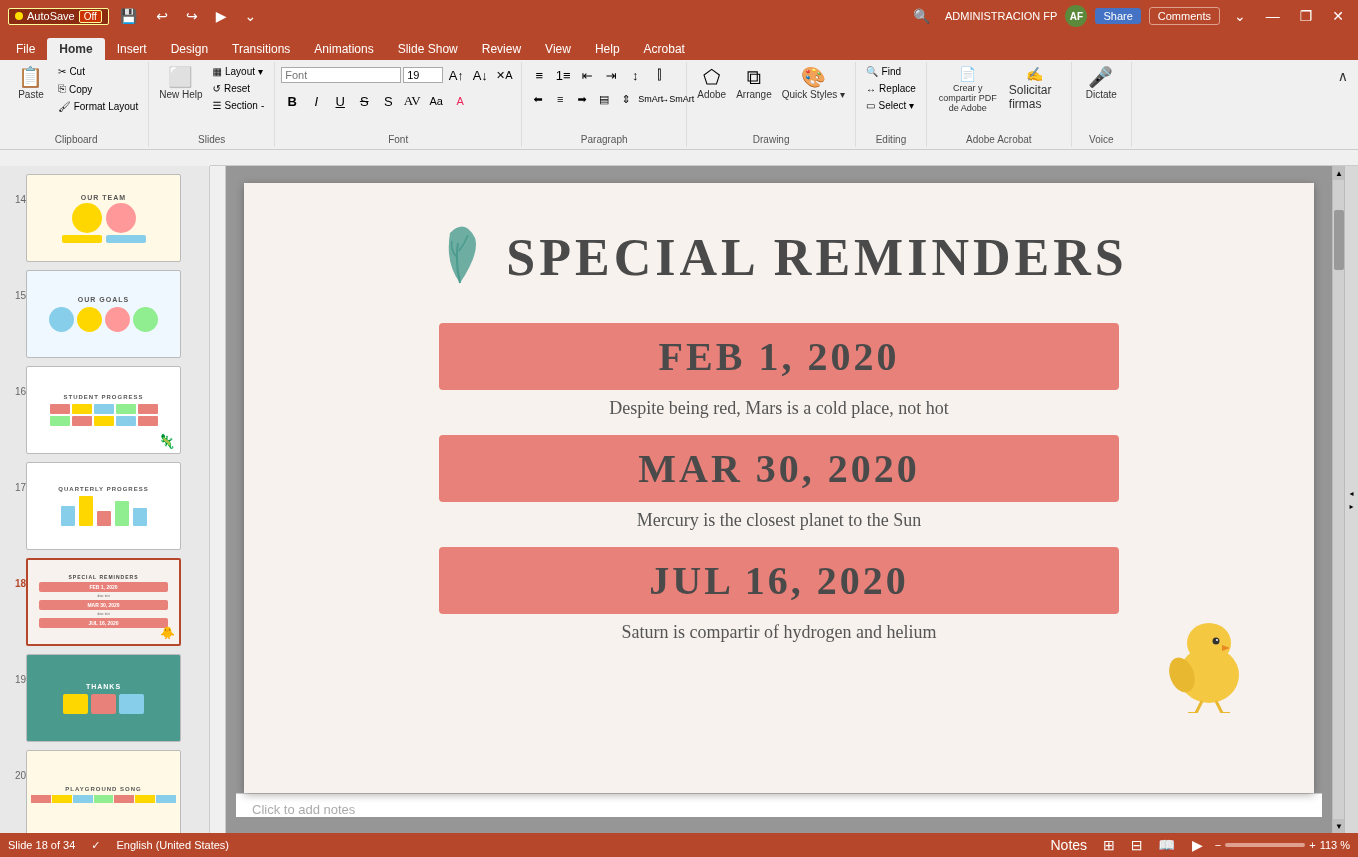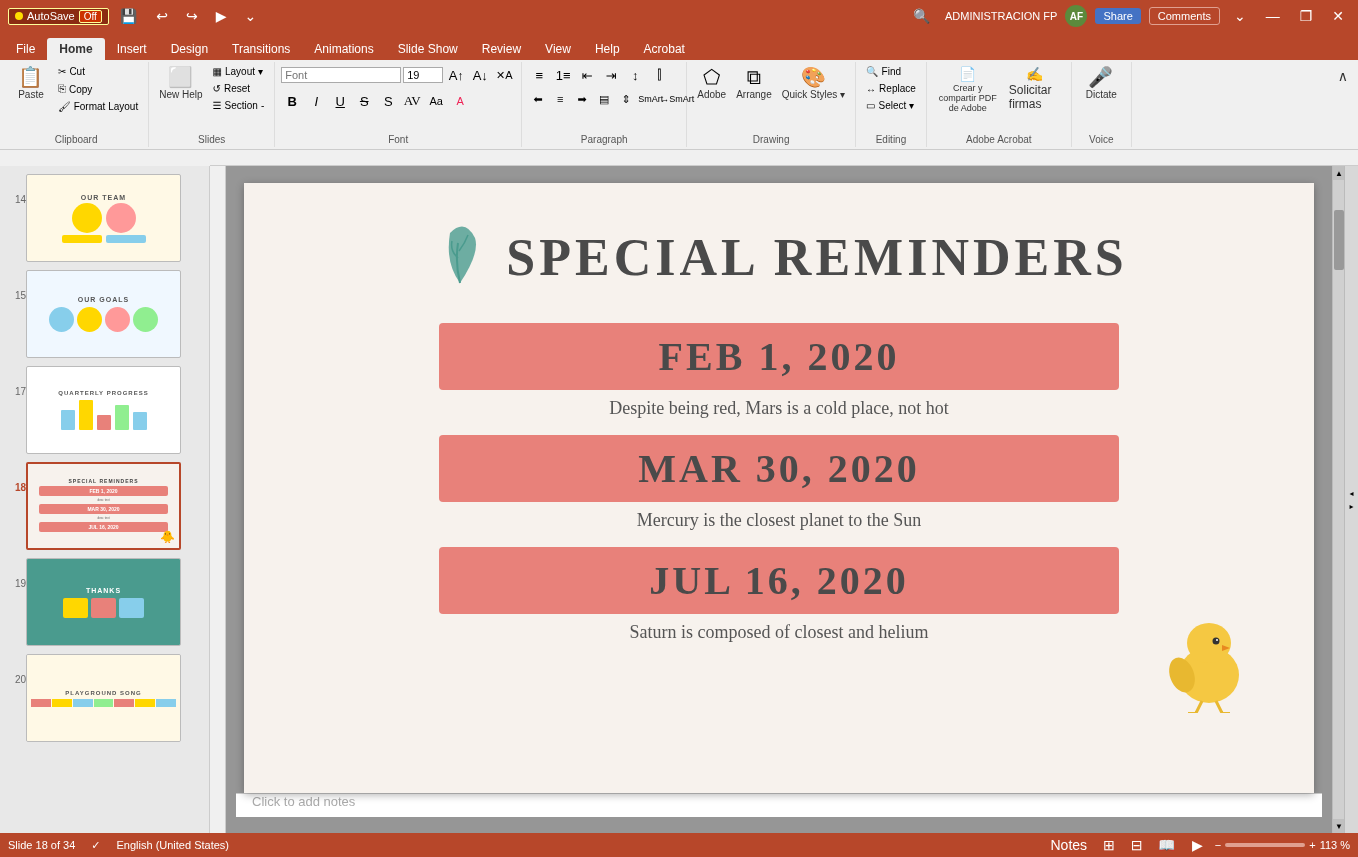--- a/index.html
+++ b/index.html
@@ -250,21 +250,21 @@
       width: 90px;
       height: 110px;
     }
 
     
     .notes-area {
       height: 24px;
       background: white;
       border-top: 1px solid #ccc;
       display: flex;
-      align-items: flex-start;
+      align-items: flex-end;
       padding: 0 16px;
       font-size: 12px;
       color: #888;
       width: calc(100% - 210px);
       margin-left: 210px;
     }
 
     
     .status-bar {
       height: 24px;
@@ -551,20 +551,43 @@
             <div style="display:flex;gap:3px;margin-top:4px;">
               <div style="width:25px;height:25px;background:#87ceeb;border-radius:50%;"></div>
               <div style="width:25px;height:25px;background:#ffd700;border-radius:50%;"></div>
               <div style="width:25px;height:25px;background:#ff9999;border-radius:50%;"></div>
               <div style="width:25px;height:25px;background:#90ee90;border-radius:50%;"></div>
             </div>
           </div>
         </div>
       </div>
 
+      <div class="slide-thumb">
+        <span class="slide-num">16</span>
+        <div class="slide-img s16">
+          <div class="thumb-content">
+            <div style="font-size:6px;font-weight:bold;color:#555;letter-spacing:1px;text-transform:uppercase;">Student Progress</div>
+            <div style="display:grid;grid-template-columns:repeat(5,1fr);gap:2px;margin-top:4px;">
+              <div style="width:20px;height:10px;background:#e8817a;border-radius:1px;"></div>
+              <div style="width:20px;height:10px;background:#ffd700;border-radius:1px;"></div>
+              <div style="width:20px;height:10px;background:#87ceeb;border-radius:1px;"></div>
+              <div style="width:20px;height:10px;background:#90ee90;border-radius:1px;"></div>
+              <div style="width:20px;height:10px;background:#e8817a;border-radius:1px;"></div>
+            </div>
+            <div style="display:grid;grid-template-columns:repeat(5,1fr);gap:2px;margin-top:2px;">
+              <div style="width:20px;height:10px;background:#90ee90;border-radius:1px;"></div>
+              <div style="width:20px;height:10px;background:#e8817a;border-radius:1px;"></div>
+              <div style="width:20px;height:10px;background:#ffd700;border-radius:1px;"></div>
+              <div style="width:20px;height:10px;background:#87ceeb;border-radius:1px;"></div>
+              <div style="width:20px;height:10px;background:#e8817a;border-radius:1px;"></div>
+            </div>
+            <div style="position:absolute;right:4px;bottom:4px;font-size:14px;color:#4a9b8e;">🦎</div>
+          </div>
+        </div>
+      </div>
 
       <div class="slide-thumb">
         <span class="slide-num">17</span>
         <div class="slide-img s17">
           <div class="thumb-content">
             <div style="font-size:6px;font-weight:bold;color:#555;letter-spacing:1px;text-transform:uppercase;">Quarterly Progress</div>
             <div style="display:flex;gap:4px;margin-top:4px;align-items:flex-end;">
               <div style="width:14px;height:20px;background:#87ceeb;border-radius:1px;"></div>
               <div style="width:14px;height:30px;background:#ffd700;border-radius:1px;"></div>
               <div style="width:14px;height:15px;background:#e8817a;border-radius:1px;"></div>
@@ -655,21 +678,21 @@
               <div class="reminder-date-bg">
                 <div class="reminder-date-text">MAR 30, 2020</div>
               </div>
               <div class="reminder-desc">Mercury is the closest planet to the Sun</div>
             </div>
 
             <div class="reminder-block">
               <div class="reminder-date-bg">
                 <div class="reminder-date-text">JUL 16, 2020</div>
               </div>
-              <div class="reminder-desc">Saturn is composed of closest and helium</div>
+              <div class="reminder-desc">Saturn is compartir of hydrogen and helium</div>
             </div>
 
             <div class="chick-decoration">
               <svg width="90" height="110" viewBox="0 0 90 110">
 
                 <ellipse cx="45" cy="72" rx="30" ry="28" fill="#f5c842"></ellipse>
 
                 <ellipse cx="45" cy="40" rx="22" ry="20" fill="#f5c842"></ellipse>
 
                 <circle cx="52" cy="38" r="3.5" fill="#333"></circle>

